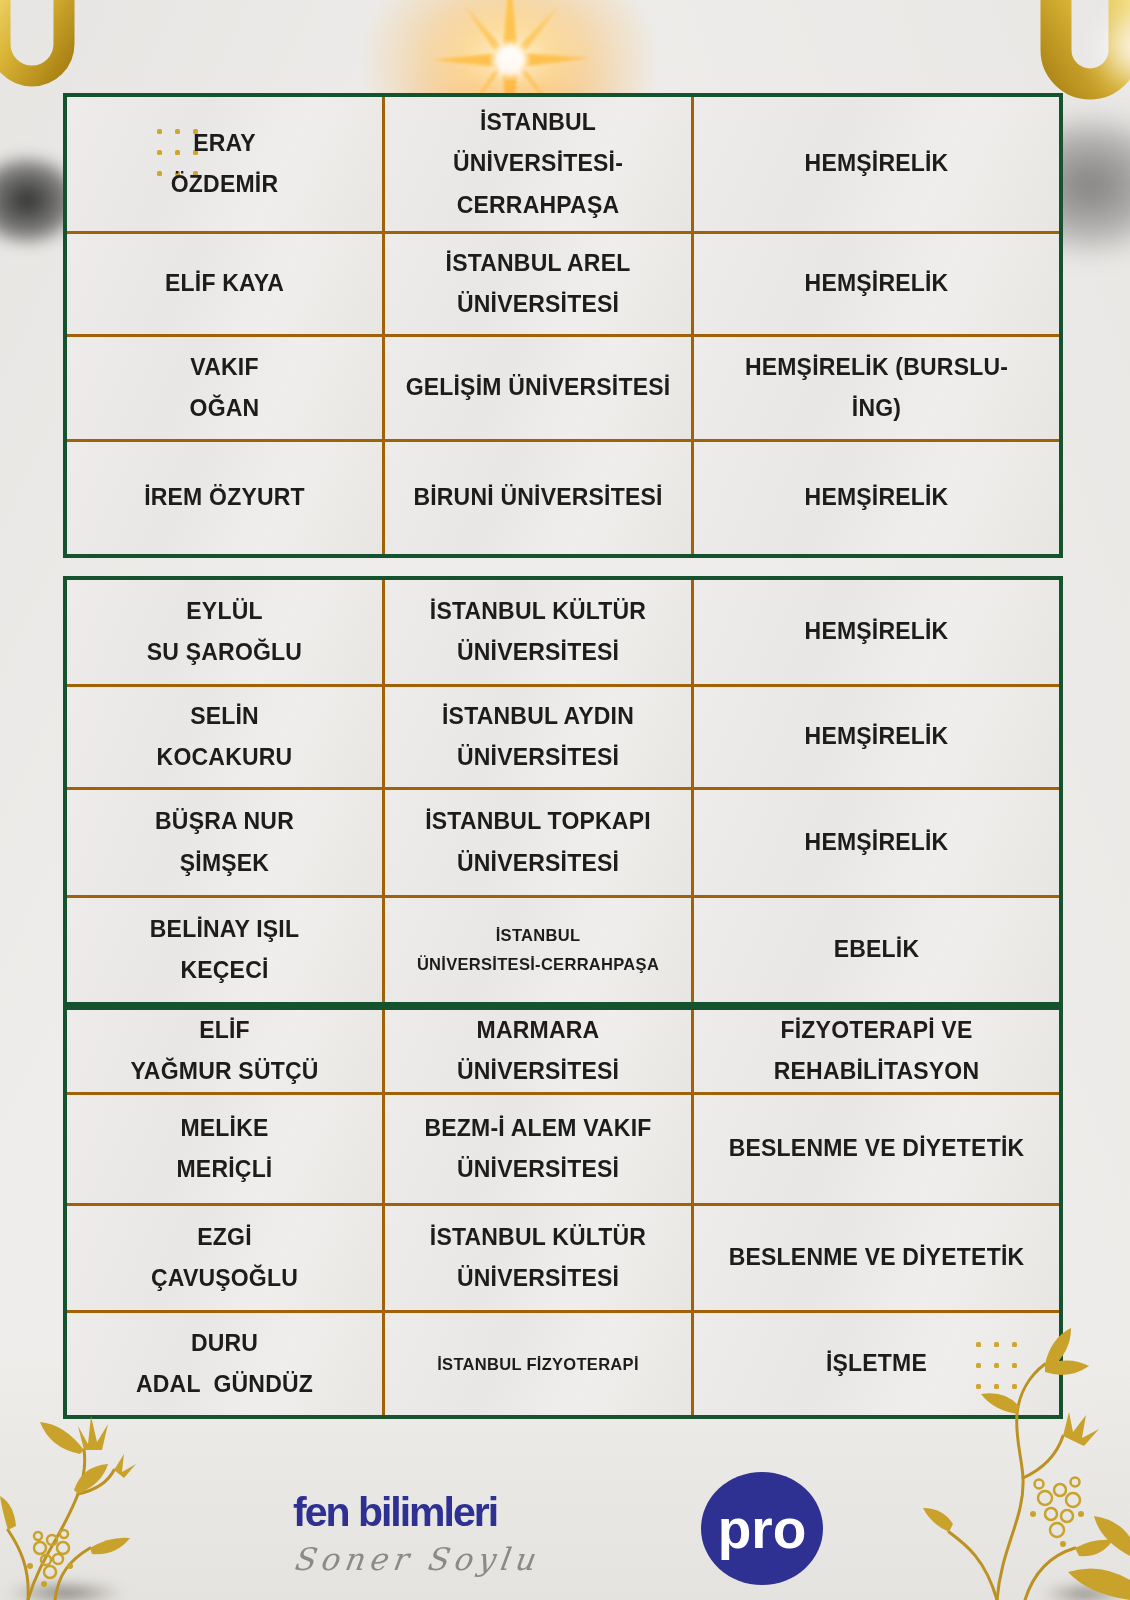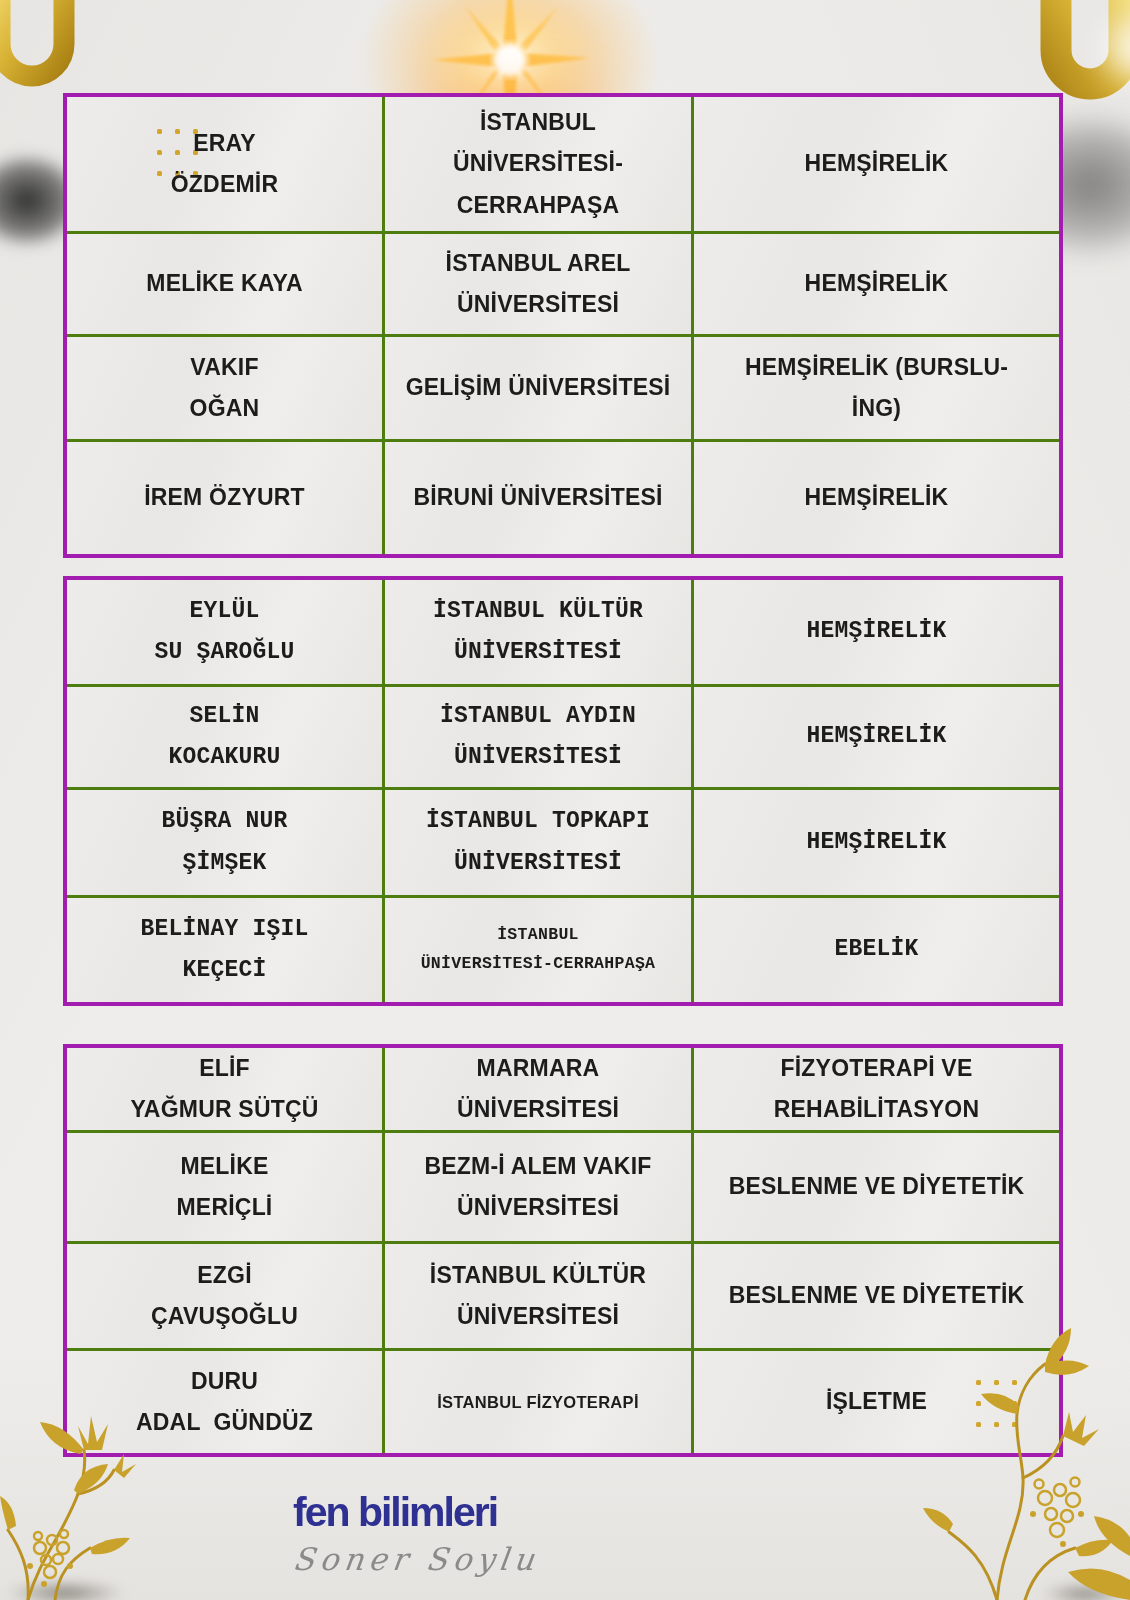--- a/index.html
+++ b/index.html
@@ -28,24 +28,24 @@
     filter:blur(10px);background:radial-gradient(closest-side, rgba(255,255,255,.95), rgba(255,255,255,0));}
   .warm-tint{position:absolute;left:372px;top:55px;width:280px;height:130px;border-radius:50%;
     mix-blend-mode:multiply;filter:blur(18px);
     background:radial-gradient(closest-side, rgba(255,178,90,.38), rgba(255,178,90,0));}
 
   
   .tables{position:absolute;left:63px;top:93px;width:1000px;}
   .tsection{
     box-sizing:border-box;width:1000px;
     display:grid;grid-template-columns:315px 306px 1fr;gap:3px;
-    background:#4d7c0f;border:4px solid #a21caf;
+    background:#a16207;border:4px solid #14532d;
   }
   .sec1{margin-bottom:18px;}
-  .sec2{margin-bottom:38px;font-family:Liberation Mono, monospace;}
+  .sec2{}
   .trow{display:contents;}
   .cell{
     position:relative;display:flex;align-items:center;justify-content:center;
     text-align:center;
     background:linear-gradient(115deg,#edecea 0%,#e8e7e5 38%,#efeeec 66%,#e7e6e3 100%);
   }
   .cell-text{
     position:relative;z-index:1;
     white-space:pre-wrap;font-weight:bold;font-size:23px;line-height:1.8;
     color:#1c1c1c;letter-spacing:.2px;padding:4px 10px;
@@ -164,21 +164,21 @@
             <span class="cell-text">İSTANBUL
 ÜNİVERSİTESİ-
 CERRAHPAŞA</span>
           </div>
         <div class="cell">
             <span class="cell-text">HEMŞİRELİK</span>
           </div>
       </div>
       <div class="trow">
         <div class="cell">
-            <span class="cell-text">MELİKE KAYA</span>
+            <span class="cell-text">ELİF KAYA</span>
           </div>
         <div class="cell">
             <span class="cell-text">İSTANBUL AREL
 ÜNİVERSİTESİ</span>
           </div>
         <div class="cell">
             <span class="cell-text">HEMŞİRELİK</span>
           </div>
       </div>
       <div class="trow">
@@ -390,15 +390,18 @@
         <circle cx="170" cy="164" r="4.5"></circle>
     </g>
     <g fill="#c9a22b">
       <circle cx="176" cy="196" r="3"></circle>
         <circle cx="128" cy="196" r="3"></circle>
         <circle cx="158" cy="226" r="3"></circle>
     </g>
   </svg>
 
   <div class="logo-text">fen bilimleri</div>
+  <div class="logo-badge">
+    <span>pro</span>
+  </div>
   <div class="signature">Soner Soylu</div>
 
 </div>
 
 </body></html>

